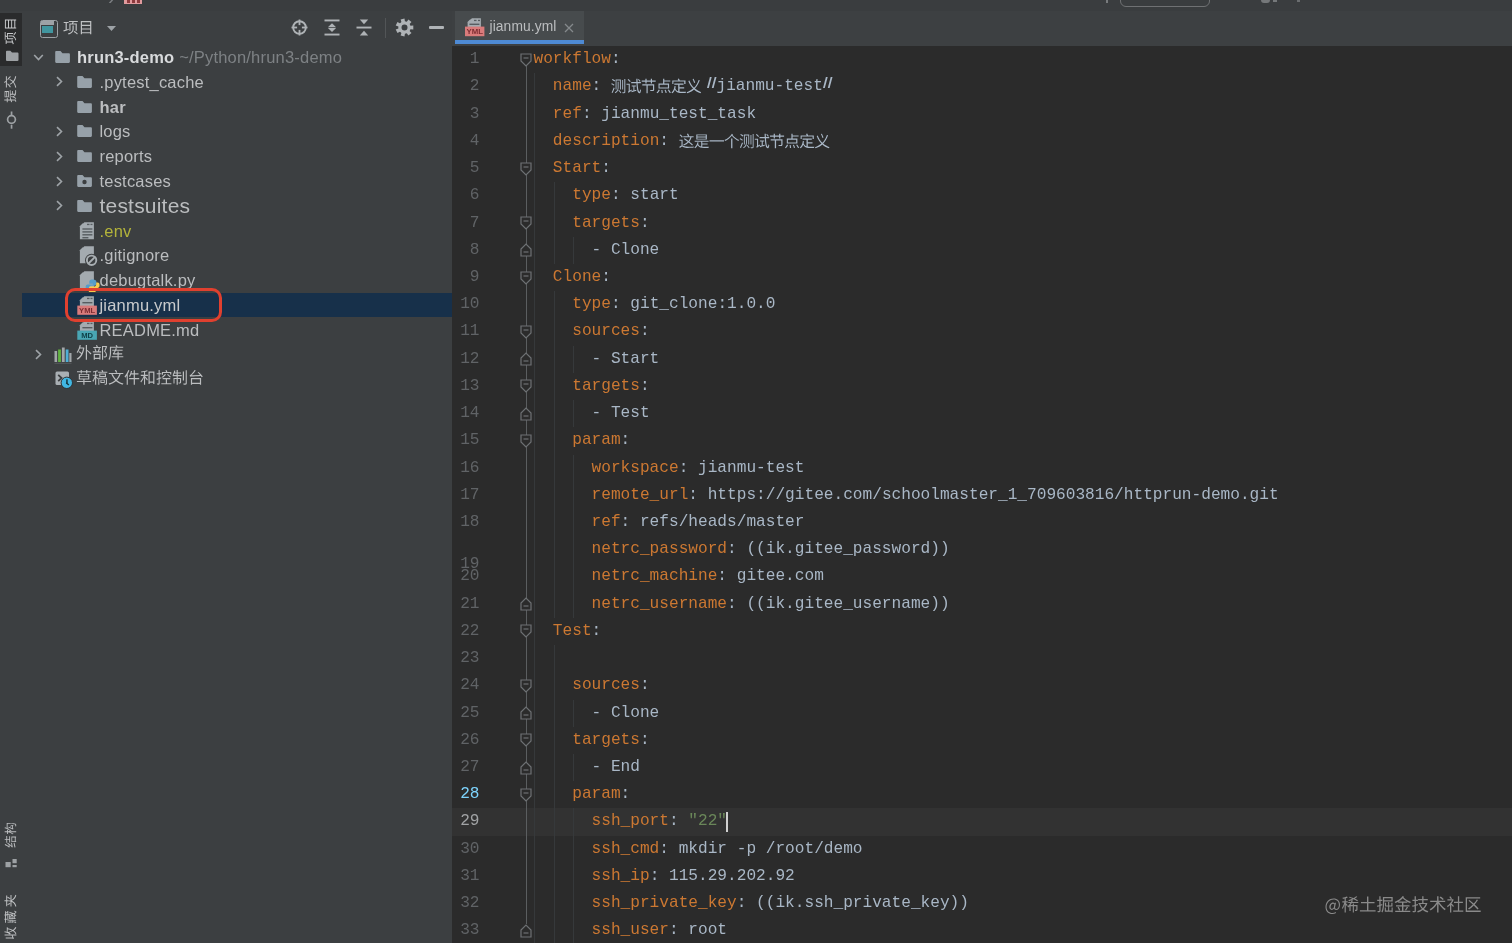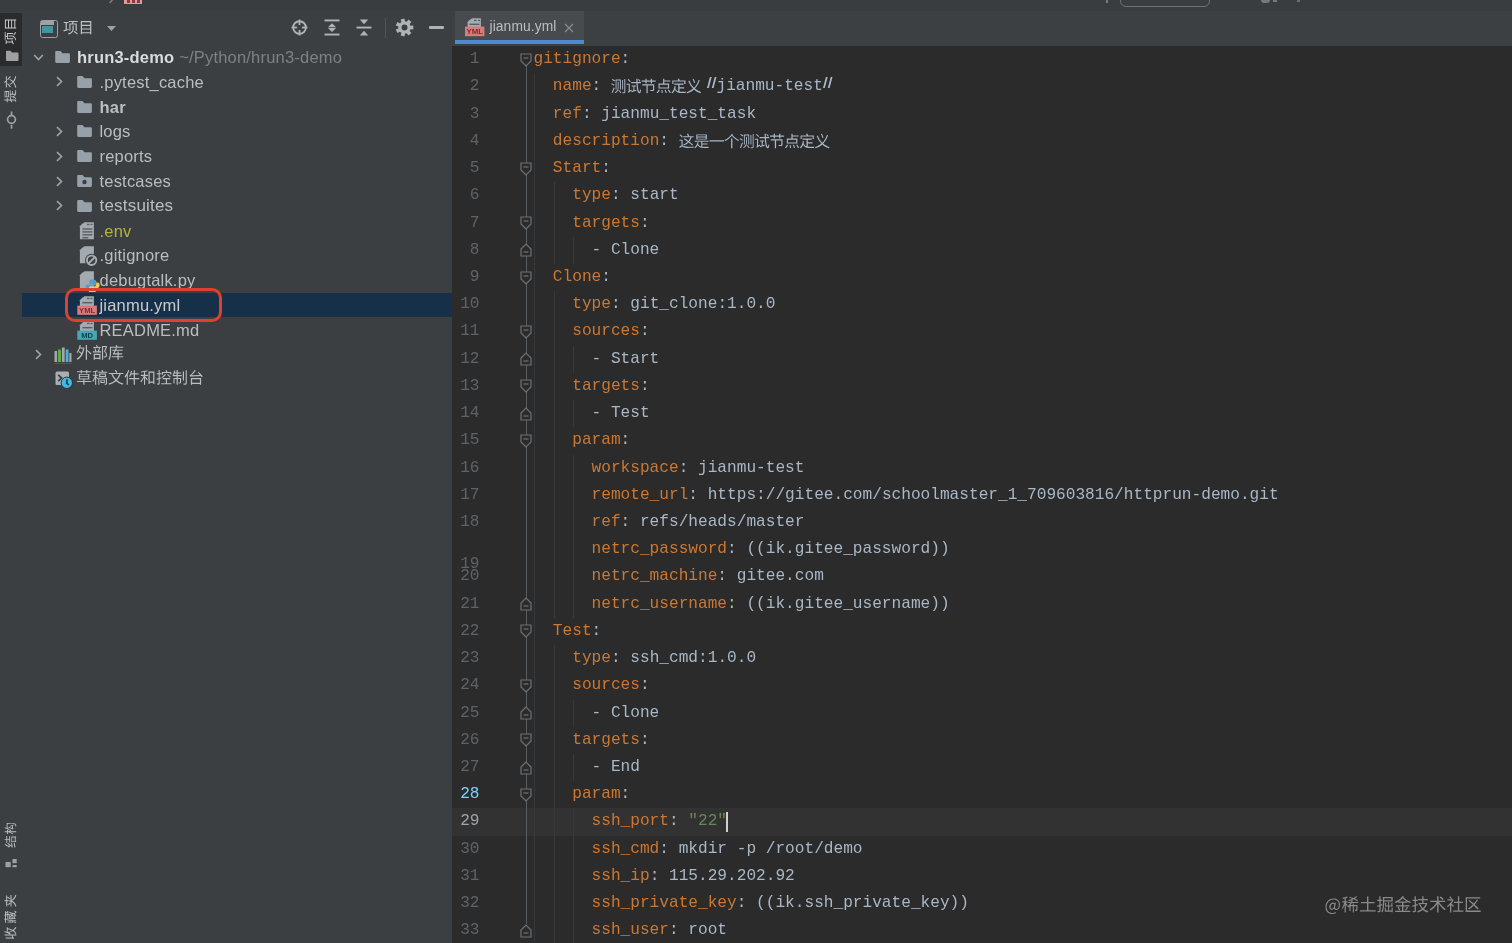--- a/index.html
+++ b/index.html
@@ -113,21 +113,21 @@
       <path d="M1.2 3.2c0-.6.5-1.1 1.1-1.1h4.2l2 2.2h6.3c.6 0 1.1.5 1.1 1.1v7.4c0 .6-.5 1.1-1.1 1.1H2.3c-.6 0-1.1-.5-1.1-1.1z" fill="#97A1A9"></path>
       <circle cx="8.5" cy="9" r="2.2" fill="#3C3F41"></circle>
     </svg>
 <div class="abs" style="left:99.5px;top:170.0px;height:22px;line-height:22px;font-size:16.5px;letter-spacing:0.2px;color:#BBBDBF;font-weight:normal;white-space:pre">testcases</div>
 <svg class="abs" style="left:55.5px;top:200.3px" width="7" height="11" viewBox="0 0 7 11">
       <path d="M1 1.2 5.5 5.5 1 9.8" fill="none" stroke="#9EA3A7" stroke-width="1.6"></path>
     </svg>
 <svg class="abs" style="left:76px;top:197.8px" width="17" height="16" viewBox="0 0 17 16">
       <path d="M1.2 3.2c0-.6.5-1.1 1.1-1.1h4.2l2 2.2h6.3c.6 0 1.1.5 1.1 1.1v7.4c0 .6-.5 1.1-1.1 1.1H2.3c-.6 0-1.1-.5-1.1-1.1z" fill="#97A1A9"></path>
     </svg>
-<div class="abs" style="left:99.5px;top:194.8px;height:22px;line-height:22px;font-size:17px;letter-spacing:0.2px;color:#BBBDBF;font-weight:normal;white-space:pre">testsuites</div>
+<div class="abs" style="left:99.5px;top:194.8px;height:22px;line-height:22px;font-size:21px;letter-spacing:0.2px;color:#BBBDBF;font-weight:normal;white-space:pre">testsuites</div>
 <svg class="abs" style="left:76.5px;top:221.6px" width="26" height="21" viewBox="0 0 26 21">
       <path d="M7.4 0.2h9.5v17h-14v-12.5z" fill="#A4ABB0"></path>
       <path d="M6.1 0.9v3.9H2.2z" fill="#A4ABB0"></path>
       <rect x="10" y="1.8" width="2.5" height="1.3" fill="#575D61"></rect>
       <rect x="13.5" y="1.8" width="2" height="1.3" fill="#575D61"></rect>
       <rect x="5.4" y="6.3" width="10" height="1.4" fill="#575D61"></rect>
       <rect x="5.4" y="9.2" width="10" height="1.4" fill="#575D61"></rect>
       <rect x="5.4" y="12.1" width="10" height="1.4" fill="#575D61"></rect>
       <rect x="5.4" y="15" width="6" height="1.4" fill="#575D61"></rect>
     </svg>
@@ -322,21 +322,21 @@
 <div class="abs mono" style="left:431.5px;top:672.3px;width:48px;text-align:right;color:#606366">24</div>
 <div class="abs mono" style="left:431.5px;top:699.5px;width:48px;text-align:right;color:#606366">25</div>
 <div class="abs mono" style="left:431.5px;top:726.7px;width:48px;text-align:right;color:#606366">26</div>
 <div class="abs mono" style="left:431.5px;top:753.9px;width:48px;text-align:right;color:#606366">27</div>
 <div class="abs mono" style="left:431.5px;top:781.1px;width:48px;text-align:right;color:#7dd3fc">28</div>
 <div class="abs mono" style="left:431.5px;top:808.4px;width:48px;text-align:right;color:#A1A3A5">29</div>
 <div class="abs mono" style="left:431.5px;top:835.6px;width:48px;text-align:right;color:#606366">30</div>
 <div class="abs mono" style="left:431.5px;top:862.8px;width:48px;text-align:right;color:#606366">31</div>
 <div class="abs mono" style="left:431.5px;top:890.0px;width:48px;text-align:right;color:#606366">32</div>
 <div class="abs mono" style="left:431.5px;top:917.2px;width:48px;text-align:right;color:#606366">33</div>
-<div class="abs mono" style="left:533.5px;top:46.2px"><span class="k">gitignore</span>:</div>
+<div class="abs mono" style="left:533.5px;top:46.2px"><span class="k">workflow</span>:</div>
 <div class="abs mono" style="left:533.5px;top:73.4px">  <span class="k">name</span>: </div>
 <svg class="abs" style="left:610.9px;top:78.30000000000001px" width="91" height="20" viewBox="0 0 91 20">
       <path d="M7.3 12.5C8.1 13.3 9.1 14.4 9.5 15.2L10.3 14.6C9.8 13.9 8.9 12.9 8.1 12.1ZM4.6 1.6V11.6H5.5V2.6H8.9V11.5H9.9V1.6ZM13.3 0.9V13.9C13.3 14.1 13.2 14.2 13.0 14.2C12.8 14.2 12.1 14.2 11.2 14.2C11.4 14.5 11.5 14.9 11.6 15.2C12.7 15.2 13.4 15.2 13.8 15.0C14.2 14.8 14.3 14.5 14.3 13.9V0.9ZM11.2 2.1V11.6H12.1V2.1ZM6.7 3.7V9.3C6.7 11.2 6.4 13.2 3.7 14.5C3.9 14.6 4.2 15.0 4.3 15.2C7.2 13.8 7.6 11.4 7.6 9.3V3.7ZM0.9 1.7C1.8 2.2 2.9 3.0 3.5 3.5L4.2 2.5C3.6 2.1 2.5 1.4 1.6 0.9ZM0.2 6.0C1.1 6.5 2.3 7.2 2.8 7.7L3.5 6.7C2.9 6.3 1.8 5.6 0.9 5.2ZM0.6 14.4 1.6 15.1C2.3 13.6 3.1 11.7 3.7 10.0L2.7 9.4C2.1 11.2 1.2 13.2 0.6 14.4Z M16.6 1.8C17.4 2.5 18.4 3.5 18.9 4.1L19.7 3.3C19.3 2.7 18.2 1.7 17.4 1.0ZM27.0 1.4C27.7 2.1 28.4 3.1 28.7 3.7L29.6 3.1C29.2 2.5 28.5 1.6 27.8 0.9ZM15.5 5.7V6.8H17.7V12.5C17.7 13.2 17.2 13.7 16.9 13.8C17.2 14.1 17.4 14.6 17.5 14.9C17.8 14.6 18.2 14.3 20.9 12.5C20.8 12.2 20.7 11.8 20.6 11.5L18.8 12.6V5.7ZM25.3 0.8 25.4 4.0H20.2V5.2H25.5C25.7 11.1 26.5 15.2 28.5 15.2C29.1 15.2 29.7 14.6 30.0 11.9C29.8 11.8 29.3 11.5 29.1 11.2C29.0 12.8 28.8 13.7 28.5 13.7C27.5 13.6 26.9 10.0 26.6 5.2H29.9V4.0H26.6C26.6 3.0 26.5 1.9 26.5 0.8ZM20.4 13.0 20.7 14.2C22.1 13.8 23.8 13.3 25.4 12.8L25.3 11.7L23.4 12.2V8.6H24.9V7.5H20.7V8.6H22.4V12.5Z M31.3 6.3V7.5H35.5V15.2H36.7V7.5H42.0V11.6C42.0 11.8 41.9 11.9 41.6 11.9C41.3 11.9 40.2 11.9 39.1 11.9C39.2 12.2 39.4 12.7 39.4 13.1C40.9 13.1 41.9 13.1 42.5 12.9C43.1 12.7 43.2 12.3 43.2 11.6V6.3ZM39.8 0.7V2.5H35.6V0.7H34.4V2.5H30.7V3.7H34.4V5.5H35.6V3.7H39.8V5.5H41.0V3.7H44.7V2.5H41.0V0.7Z M48.6 6.7H56.9V9.5H48.6ZM50.3 12.0C50.5 13.0 50.6 14.3 50.6 15.1L51.8 15.0C51.8 14.2 51.6 12.9 51.4 11.9ZM53.5 12.0C54.0 13.0 54.5 14.3 54.6 15.1L55.8 14.8C55.6 14.0 55.1 12.7 54.6 11.8ZM56.7 11.9C57.5 12.9 58.4 14.3 58.8 15.1L59.9 14.7C59.5 13.8 58.6 12.5 57.8 11.5ZM47.7 11.6C47.2 12.7 46.4 14.0 45.5 14.7L46.6 15.2C47.5 14.4 48.3 13.1 48.8 11.9ZM47.5 5.5V10.6H58.1V5.5H53.3V3.5H59.3V2.4H53.3V0.7H52.1V5.5Z M63.5 8.0C63.2 10.9 62.3 13.1 60.5 14.5C60.8 14.7 61.3 15.1 61.5 15.3C62.6 14.4 63.3 13.2 63.9 11.7C65.3 14.5 67.7 15.0 71.0 15.0H74.7C74.7 14.7 75.0 14.1 75.1 13.8C74.4 13.8 71.6 13.8 71.1 13.8C70.1 13.8 69.3 13.8 68.5 13.6V10.4H73.2V9.3H68.5V6.7H72.5V5.6H63.3V6.7H67.2V13.3C65.9 12.8 64.9 11.9 64.3 10.2C64.5 9.6 64.6 8.9 64.7 8.2ZM66.7 0.9C67.0 1.4 67.2 2.0 67.4 2.5H61.3V6.0H62.4V3.6H73.2V6.0H74.5V2.5H68.8C68.6 2.0 68.2 1.2 67.9 0.6Z M81.6 1.1C82.1 2.2 82.8 3.9 83.1 4.9L84.2 4.5C83.9 3.4 83.2 1.9 82.6 0.7ZM87.6 1.9C86.6 4.9 85.1 7.6 83.0 9.8C81.0 7.8 79.4 5.3 78.4 2.5L77.3 2.9C78.5 5.8 80.1 8.5 82.1 10.6C80.4 12.1 78.2 13.4 75.6 14.2C75.8 14.5 76.1 14.9 76.3 15.2C79.0 14.3 81.2 13.0 83.0 11.4C84.8 13.1 86.9 14.4 89.4 15.2C89.6 14.9 90.0 14.4 90.2 14.2C87.8 13.4 85.7 12.2 83.9 10.6C86.1 8.3 87.6 5.5 88.8 2.3Z" fill="#A9B7C6"></path>
     </svg>
 <svg class="abs" style="left:707px;top:76.80000000000001px" width="10" height="12" viewBox="0 0 10 12" fill="#A9B7C6">
       <polygon points="2.9,0 4.7,0 1.8,11 0,11"></polygon>
       <polygon points="7.7,0 9.5,0 6.6,11 4.8,11"></polygon>
     </svg>
 <div class="abs mono" style="left:716.46px;top:73.4px">jianmu-test</div>
 <svg class="abs" style="left:822.6px;top:76.80000000000001px" width="10" height="12" viewBox="0 0 10 12" fill="#A9B7C6">
@@ -359,21 +359,20 @@
 <div class="abs mono" style="left:533.5px;top:372.8px">    <span class="k">targets</span>:</div>
 <div class="abs mono" style="left:533.5px;top:400.1px">      - Test</div>
 <div class="abs mono" style="left:533.5px;top:427.3px">    <span class="k">param</span>:</div>
 <div class="abs mono" style="left:533.5px;top:454.5px">      <span class="k">workspace</span>: jianmu-test</div>
 <div class="abs mono" style="left:533.5px;top:481.7px">      <span class="k">remote_url</span>: https://gitee.com/schoolmaster_1_709603816/httprun-demo.git</div>
 <div class="abs mono" style="left:533.5px;top:508.9px">      <span class="k">ref</span>: refs/heads/master</div>
 <div class="abs mono" style="left:533.5px;top:536.2px">      <span class="k">netrc_password</span>: ((ik.gitee_password))</div>
 <div class="abs mono" style="left:533.5px;top:563.4px">      <span class="k">netrc_machine</span>: gitee.com</div>
 <div class="abs mono" style="left:533.5px;top:590.6px">      <span class="k">netrc_username</span>: ((ik.gitee_username))</div>
 <div class="abs mono" style="left:533.5px;top:617.8px">  <span class="k">Test</span>:</div>
-<div class="abs mono" style="left:533.5px;top:645.0px">    <span class="k">type</span>: ssh_cmd:1.0.0</div>
 <div class="abs mono" style="left:533.5px;top:672.3px">    <span class="k">sources</span>:</div>
 <div class="abs mono" style="left:533.5px;top:699.5px">      - Clone</div>
 <div class="abs mono" style="left:533.5px;top:726.7px">    <span class="k">targets</span>:</div>
 <div class="abs mono" style="left:533.5px;top:753.9px">      - End</div>
 <div class="abs mono" style="left:533.5px;top:781.1px">    <span class="k">param</span>:</div>
 <div class="abs mono" style="left:533.5px;top:808.4px">      <span class="k">ssh_port</span>: <span class="g">"22"</span></div>
 <div class="abs mono" style="left:533.5px;top:835.6px">      <span class="k">ssh_cmd</span>: mkdir -p /root/demo</div>
 <div class="abs mono" style="left:533.5px;top:862.8px">      <span class="k">ssh_ip</span>: 115.29.202.92</div>
 <div class="abs mono" style="left:533.5px;top:890.0px">      <span class="k">ssh_private_key</span>: ((ik.ssh_private_key))</div>
 <div class="abs mono" style="left:533.5px;top:917.2px">      <span class="k">ssh_user</span>: root</div>

